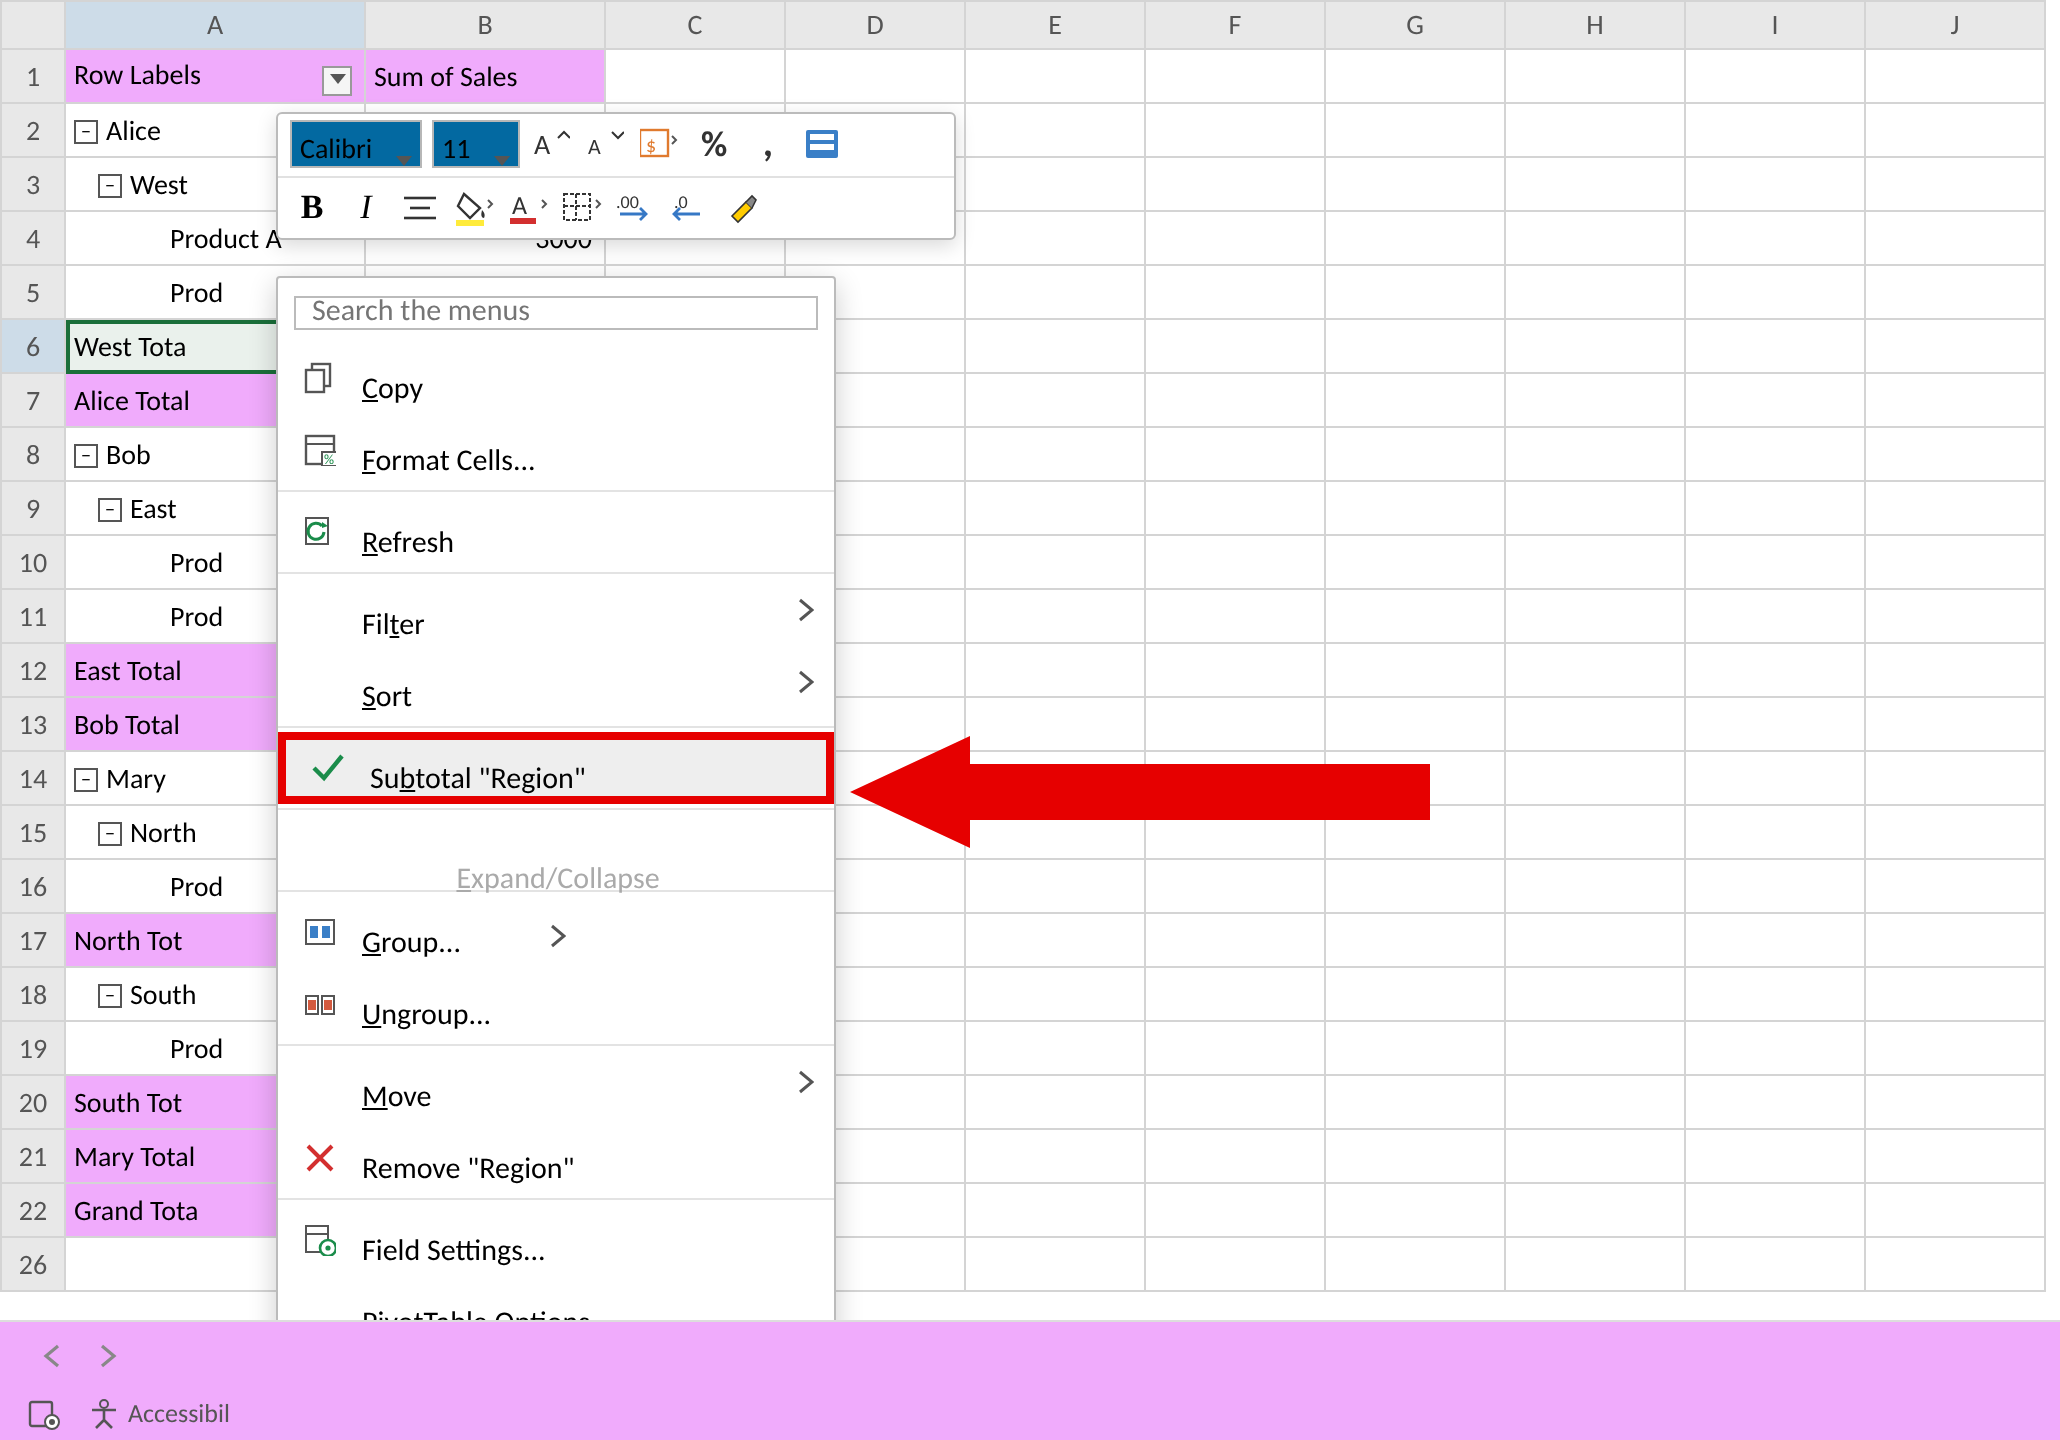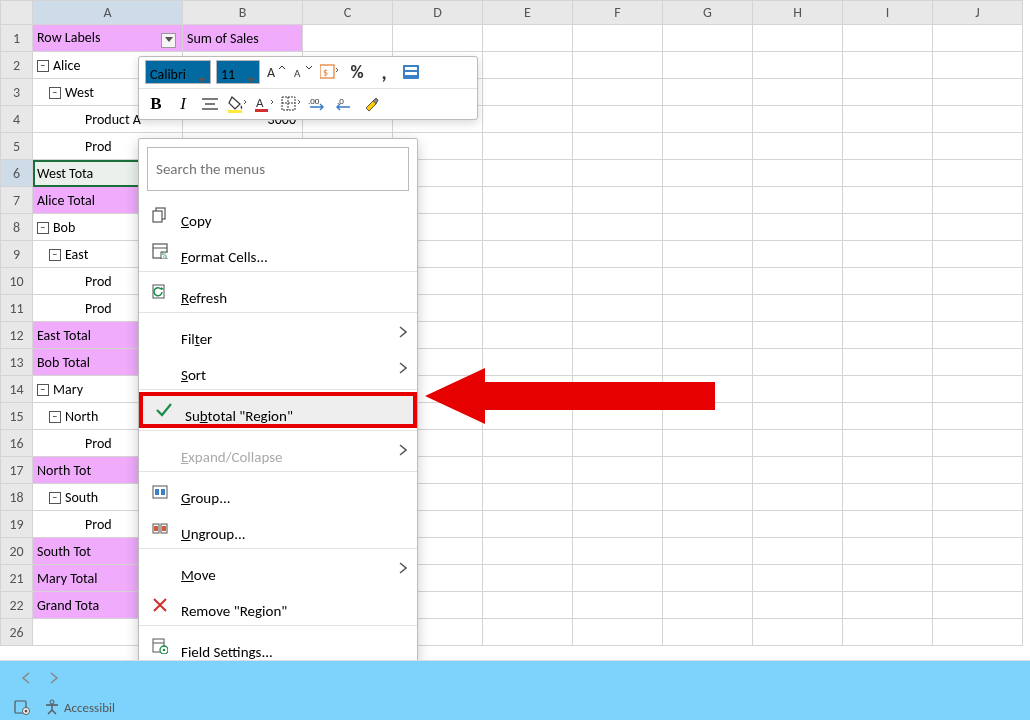--- a/index.html
+++ b/index.html
@@ -53,44 +53,44 @@
 
   
   .ctx {
     position: absolute; left: 138px; top: 138px; width: 280px;
     background: #fff; border: 1px solid #bbb; border-radius: 2px;
     box-shadow: 0 4px 14px rgba(0,0,0,0.2);
     padding: 4px 0 6px;
   }
   .ctx-search { margin: 4px 8px 6px; }
   .ctx-search input {
-    width: 100%; height: 44px; padding: 4px 8px; font-size: 15px; border: 1px solid #bbb;
+    width: 100%; height: 17px; padding: 4px 8px; font-size: 15px; border: 1px solid #bbb;
     font-family: inherit; color: #0369a1;
   }
   .ctx-item {
     display: flex; align-items: center; height: 36px; padding: 0 10px 0 12px; gap: 12px; cursor: default; font-size: 15px;
   }
   .ctx-item.hover { background: #eeeeee; }
   .ctx-item .ic { width: 18px; height: 18px; display: inline-flex; align-items: center; justify-content: center; }
   .ctx-item .lbl { flex: 1; margin-top: 12px; }
   .ctx-item .arrow { color: #555; }
-  .ctx-item.disabled { color: #aaa; }
+  .ctx-item.disabled { color: #aaa; flex-direction: column; }
   .ctx-sep { height: 1px; background: #e3e3e3; margin: 2px 0; }
   .ctx-highlight { border: 4px solid #e60000; box-shadow: none; }
   .underline-key { text-decoration: underline; }
 
   
   .big-arrow {
     position: absolute; left: 425px; top: 368px; width: 290px; height: 56px;
   }
 
   
   .bottom {
     position: absolute; left: 0; right: 0; bottom: 0; height: 60px;
-    border-top: 1px solid #ddd; background: #7dd3fc;
+    border-top: 1px solid #ddd; background: #f0abfc;
     display: flex; flex-direction: column;
   }
   .tab-strip { flex: 1; display: flex; align-items: center; gap: 12px; padding: 0 18px; }
   .nav-btn { width: 16px; height: 16px; display: inline-flex; align-items: center; justify-content: center; cursor: pointer; color: #777; }
   .status-bar { height: 26px; display: flex; align-items: center; gap: 14px; padding: 0 14px; color: #555; font-size: 13px; }
   .stat-ic { width: 16px; height: 16px; display: inline-flex; align-items: center; justify-content: center; }
 
 </style>
 </head>
 <body>

